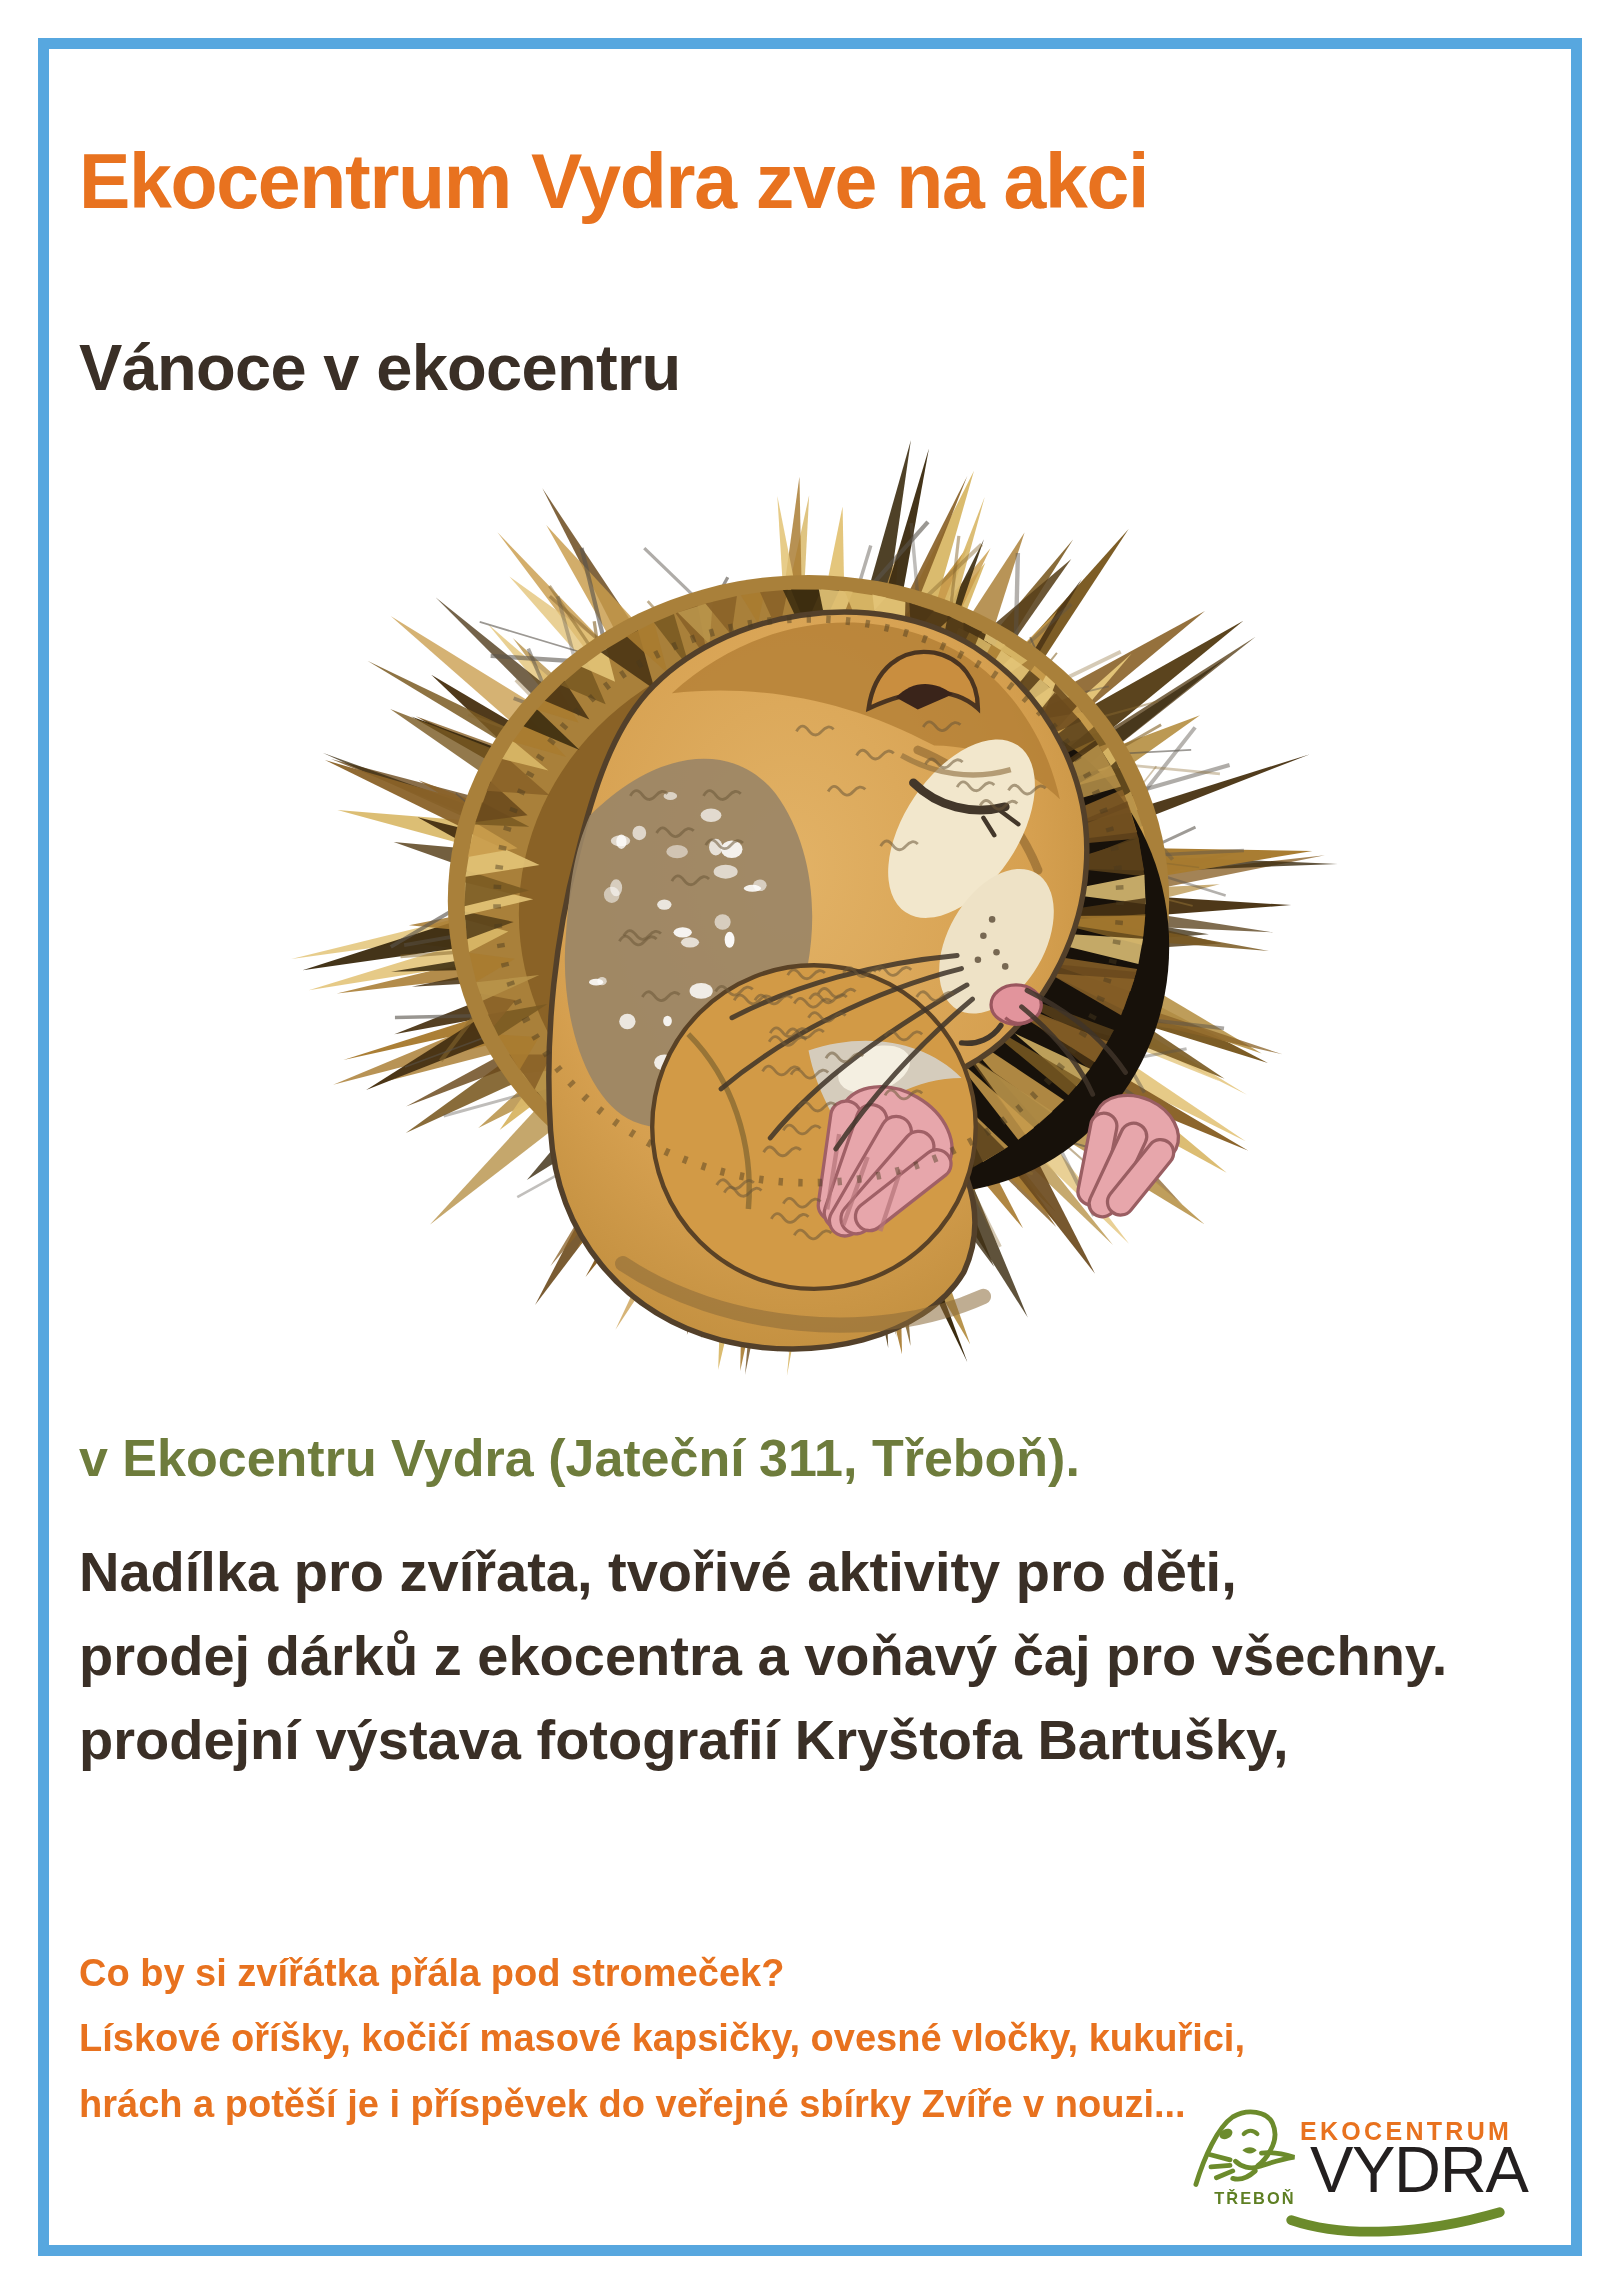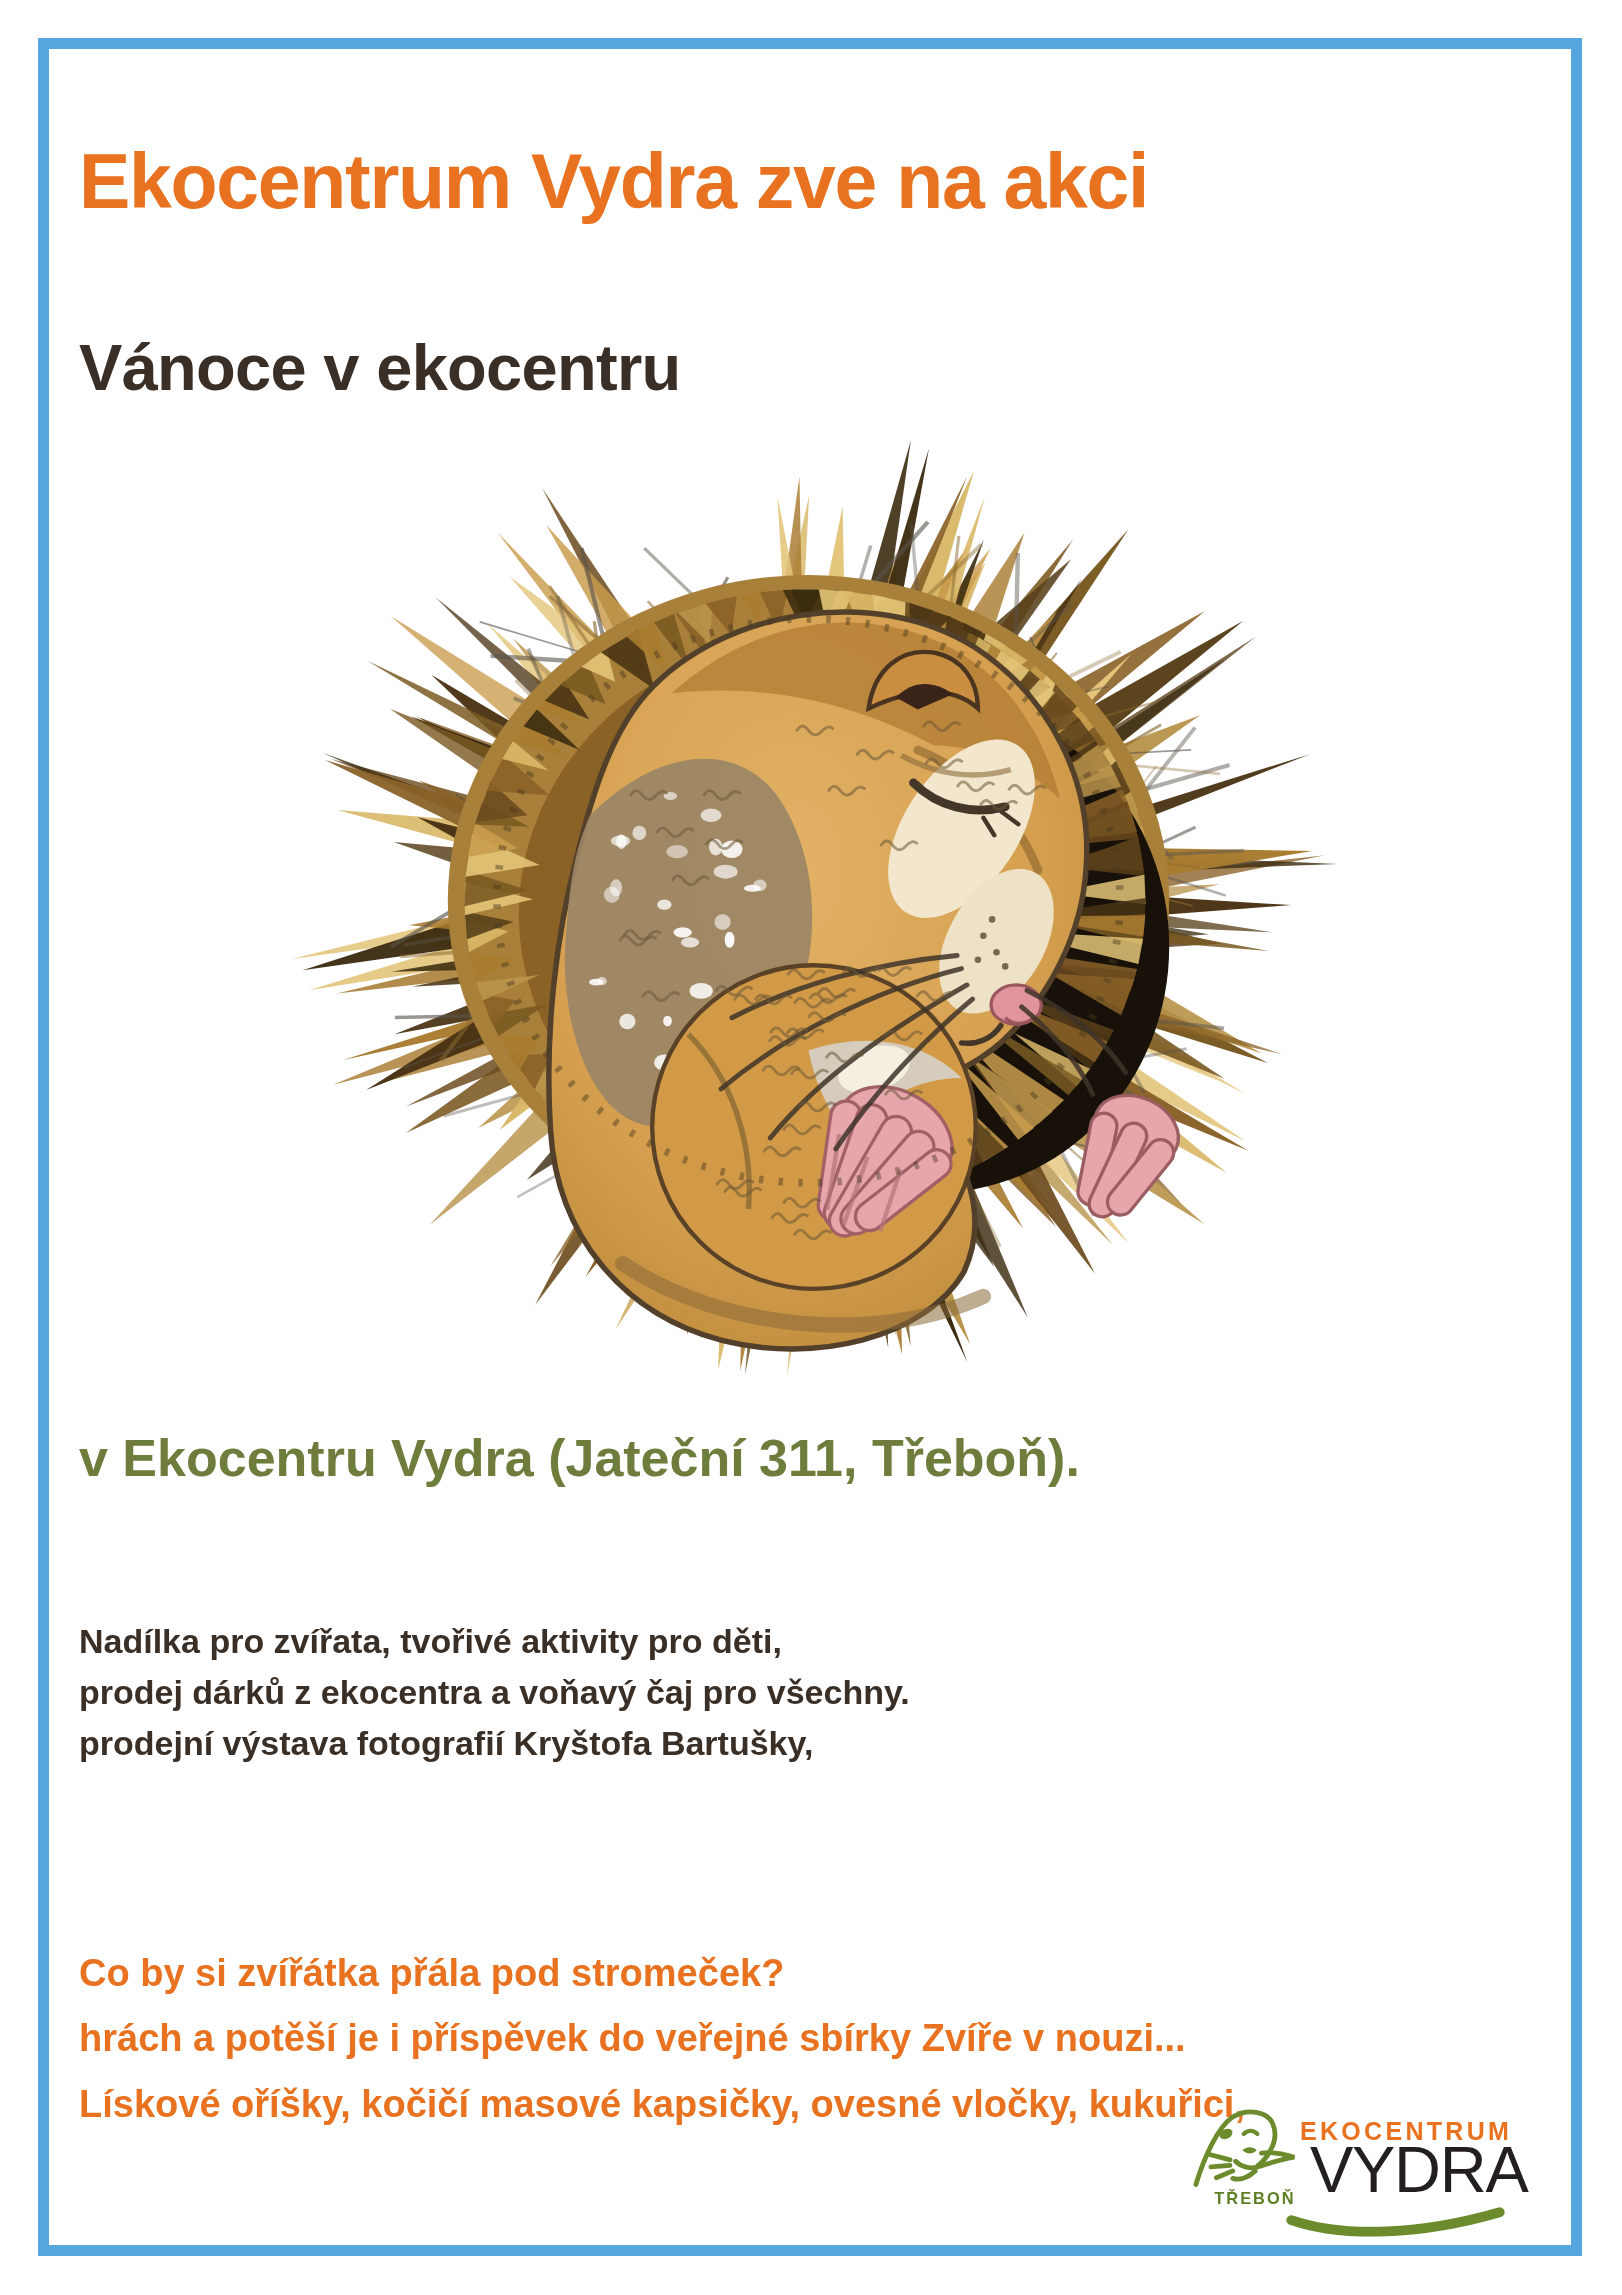--- a/index.html
+++ b/index.html
@@ -20,21 +20,21 @@
 
   .center-text{position:absolute;left:79px;width:1466px;text-align:left;font-weight:700}
 
   #poster-title{top:137px;font-size:77px;letter-spacing:-1.3px;color:var(--orange);line-height:1.15}
   #poster-subtitle{top:331px;font-size:65px;letter-spacing:-0.7px;color:var(--dark);line-height:1.15}
 
   .illus{position:absolute;left:262px;top:419px;width:1093px;height:968px}
   .illus svg{width:100%;height:100%;display:block}
 
   #event-block{top:1421px;font-size:52px;line-height:1.45;color:var(--olive)}
-  #desc-block{top:1616px;font-size:34px;line-height:1.5;color:var(--dark)}
+  #desc-block{top:1530px;font-size:56px;line-height:1.5;color:var(--dark)}
   #wish-block{top:1941px;font-size:38px;line-height:1.72;color:var(--orange)}
   .center-text span{display:block}
 
   .logo{position:absolute;left:1188px;top:2094px;width:321px;height:151px}
   .logo .otter{position:absolute;left:0;top:14.4px;width:121px;height:82px}
   .logo .city{position:absolute;left:14.4px;top:96px;width:105px;text-align:center;
               font-size:16.4px;font-weight:700;letter-spacing:2px;color:var(--city-green);line-height:1}
   .logo .org{position:absolute;left:112px;top:25px;font-size:25px;font-weight:700;
              letter-spacing:3.3px;color:var(--orange);line-height:1}
   .logo .name{position:absolute;left:122px;top:43px;font-size:65px;font-weight:400;
@@ -568,22 +568,22 @@
 </p>
 
 <p id="desc-block" class="center-text">
   <span>Nadílka pro zvířata, tvořivé aktivity pro děti,</span>
   <span>prodej dárků z ekocentra a voňavý čaj pro všechny.</span>
   <span>prodejní výstava fotografií Kryštofa Bartušky,</span>
 </p>
 
 <p id="wish-block" class="center-text">
   <span>Co by si zvířátka přála pod stromeček?</span>
+  <span>Lískové oříšky, kočičí masové kapsičky, ovesné vločky, kukuřici,</span>
   <span>hrách a potěší je i příspěvek do veřejné sbírky Zvíře v nouzi...</span>
-  <span>Lískové oříšky, kočičí masové kapsičky, ovesné vločky, kukuřici,</span>
 </p>
 
 <div class="logo">
   <svg class="otter" viewBox="0 0 170 120" xmlns="http://www.w3.org/2000/svg">
     <g fill="none" stroke="#6C8B2C" stroke-width="7" stroke-linecap="round">
       <path d="M 8,112 C 20,72 40,28 62,13 C 84,0 112,5 120,22 C 126,35 124,50 117,62 C 113,70 107,78 99,84"></path>
       <path d="M 66,78 C 74,86 88,90 99,86 C 112,82 128,76 152,72 C 132,66 116,64 104,66"></path>
       <path d="M 95,92 C 84,102 72,106 62,103"></path>
       <path d="M 58,76 L 28,68"></path>
       <path d="M 58,84 L 30,86"></path>

